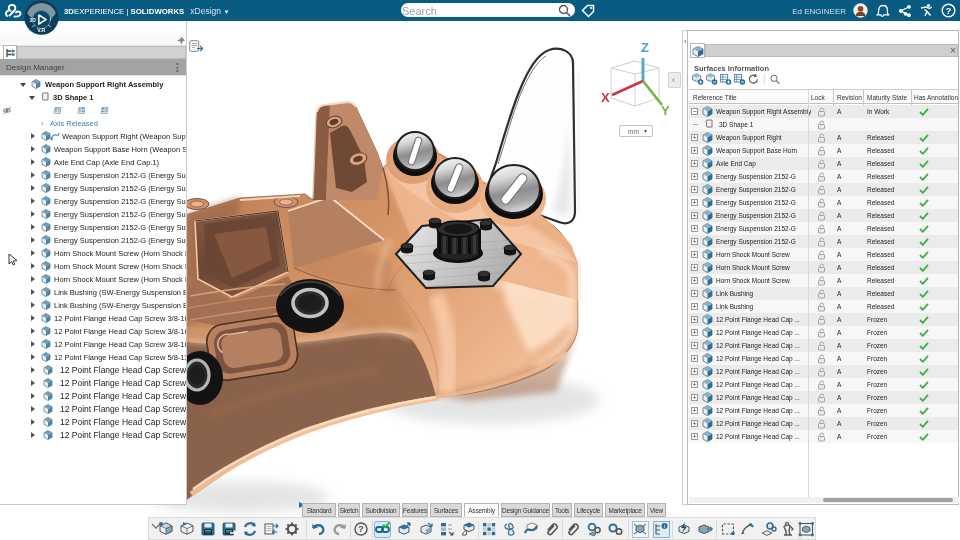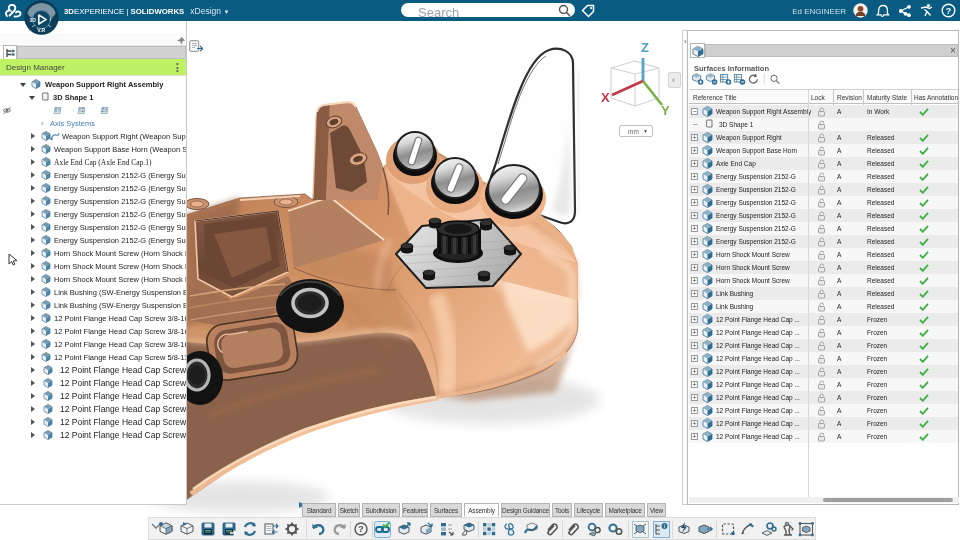--- a/index.html
+++ b/index.html
@@ -7,29 +7,29 @@
     font-family:"Liberation Sans", sans-serif; }
   .abs { position:absolute; }
   #page { position:relative; width:960px; height:540px; background:#fff; }
 
   
   #topbar { position:absolute; left:0; top:0; width:960px; height:21px; background:#0a5b82; }
   #brand { position:absolute; left:64px; top:6px; color:#fff; font-size:7.8px; letter-spacing:0; }
   #brand b { font-weight:bold; }
   #brand .xd { color:#d6e6ef; margin-left:6px; font-size:8.5px;}
   #search { position:absolute; left:401px; top:3px; width:174px; height:14px; background:#fff; border-radius:8px; }
-  #search span { position:absolute; left:17px; top:2px; font-size:13px; color:#9aa4aa; }
+  #search span { position:absolute; left:1px; top:2px; font-size:11px; color:#9aa4aa; }
   #user { position:absolute; right:114px; top:7px; color:#cfe0ea; font-size:8px; }
 
   
   #lpanel { position:absolute; left:0; top:21px; width:187px; height:484px; background:#fff; border-right:1px solid #c9c9c9; border-bottom:1px solid #c9c9c9; overflow:hidden;}
   #lp-top { position:absolute; left:0; top:12px; width:186px; height:13px; background:#fafafa; border-bottom:1px solid #e4e4e4;}
   #lp-tabgray { position:absolute; left:17px; top:25px; width:169px; height:13px; background:#d2d2d2; border:1px solid #bdbdbd; }
   #lp-tab1 { position:absolute; left:3px; top:24px; width:14px; height:14px; background:#fff; border:1px solid #b5b5b5; border-bottom:none; }
-  #lp-head { position:absolute; left:0; top:38px; width:186px; height:17px; background:#bef264; border-bottom:1px solid #e2e2e2; }
+  #lp-head { position:absolute; left:0; top:38px; width:186px; height:17px; background:#a3a3a3; border-bottom:1px solid #e2e2e2; }
   #lp-head span { position:absolute; left:6px; top:4px; font-size:8px; color:#444; }
   #tree { position:absolute; left:0; top:57px; width:186px; height:410px; font-size:7.5px; color:#222; }
   .trow { position:absolute; height:13px; line-height:13px; white-space:nowrap; }
   .tb { font-weight:bold; }
   .blue { color:#3f7fb5; }
   .arr { position:absolute; width:0; height:0; }
   .arr.r { border-left:4px solid #555; border-top:3px solid transparent; border-bottom:3px solid transparent; }
   .arr.d { border-top:4px solid #444; border-left:3px solid transparent; border-right:3px solid transparent; }
 
   
@@ -368,21 +368,21 @@
             <path d="M2.5 1.5 8.5 1.5 8.5 7.5 2.5 7.5Z" fill="#dde7ee" stroke="#8fa8ba" stroke-width="0.8" transform="skewX(-8)" transform-origin="5 5"></path>
             <text x="5.5" y="6.3" font-size="4.5" fill="#4a6f88" text-anchor="middle" font-family="Liberation Sans">YZ</text>
           </svg>
           <svg class="abs" style="left:99px;top:2px" width="11" height="9" viewBox="0 0 11 9">
             <path d="M2.5 1.5 8.5 1.5 8.5 7.5 2.5 7.5Z" fill="#dde7ee" stroke="#8fa8ba" stroke-width="0.8" transform="skewX(-8)" transform-origin="5 5"></path>
             <text x="5.5" y="6.3" font-size="4.5" fill="#4a6f88" text-anchor="middle" font-family="Liberation Sans">ZX</text>
           </svg>
         </div>
 <div class="trow blue" style="left:0;top:39px;width:186px;">
           <span style="position:absolute;left:41px;font-size:7px;">›</span>
-          <span style="position:absolute;left:50px;">Axis Systems</span>
+          <span style="position:absolute;left:50px;">Axis Released</span>
         </div>
 <div class="trow" style="left:0;top:52px;width:186px;">
           <span class="arr r" style="position:absolute;left:31px;top:3px;"></span>
           <svg class="abs" style="left:41px;top:1px" width="10" height="10" viewBox="0 0 10 10">
             <path d="M5 0.5 9 2.7 9 7.3 5 9.5 1 7.3 1 2.7Z" fill="#e8eef2" stroke="#5b7f95" stroke-width="0.8"></path>
             <path d="M5 0.5 9 2.7 5 4.9 1 2.7Z" fill="#7a9cb0"></path>
             <path d="M5 4.9 9 2.7 9 7.3 5 9.5Z" fill="#33749c" opacity="0.85"></path>
           </svg>
           <svg class="abs" style="left:50px;top:2px" width="10" height="9" viewBox="0 0 10 9">
             <path d="M1 7 Q3 2 6 3 Q9 4 9 1" fill="none" stroke="#4a86ad" stroke-width="1.1"></path>
@@ -399,21 +399,21 @@
           </svg>
           <span style="position:absolute;left:54px;">Weapon Support Base Horn (Weapon Support ...</span>
         </div>
 <div class="trow" style="left:0;top:78px;width:186px;">
           <span class="arr r" style="position:absolute;left:31px;top:3px;"></span>
           <svg class="abs" style="left:41px;top:1px" width="10" height="10" viewBox="0 0 10 10">
             <path d="M5 0.5 9 2.7 9 7.3 5 9.5 1 7.3 1 2.7Z" fill="#e8eef2" stroke="#5b7f95" stroke-width="0.8"></path>
             <path d="M5 0.5 9 2.7 5 4.9 1 2.7Z" fill="#7a9cb0"></path>
             <path d="M5 4.9 9 2.7 9 7.3 5 9.5Z" fill="#33749c" opacity="0.85"></path>
           </svg>
-          <span style="position:absolute;left:54px;font-family:Liberation Serif, serif;">Axle End Cap (Axle End Cap.1)</span>
+          <span style="position:absolute;left:54px;">Axle End Cap (Axle End Cap.1)</span>
         </div>
 <div class="trow" style="left:0;top:91px;width:186px;">
           <span class="arr r" style="position:absolute;left:31px;top:3px;"></span>
           <svg class="abs" style="left:41px;top:1px" width="10" height="10" viewBox="0 0 10 10">
             <path d="M5 0.5 9 2.7 9 7.3 5 9.5 1 7.3 1 2.7Z" fill="#e8eef2" stroke="#5b7f95" stroke-width="0.8"></path>
             <path d="M5 0.5 9 2.7 5 4.9 1 2.7Z" fill="#7a9cb0"></path>
             <path d="M5 4.9 9 2.7 9 7.3 5 9.5Z" fill="#33749c" opacity="0.85"></path>
           </svg>
           <span style="position:absolute;left:54px;">Energy Suspension 2152-G (Energy Suspensi...</span>
         </div>

